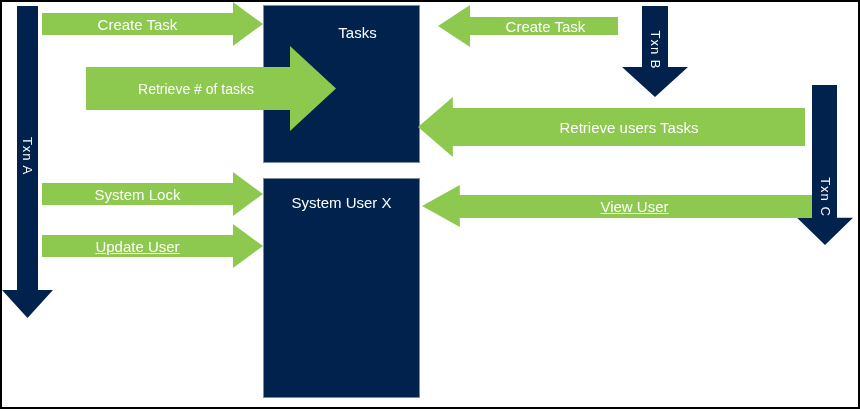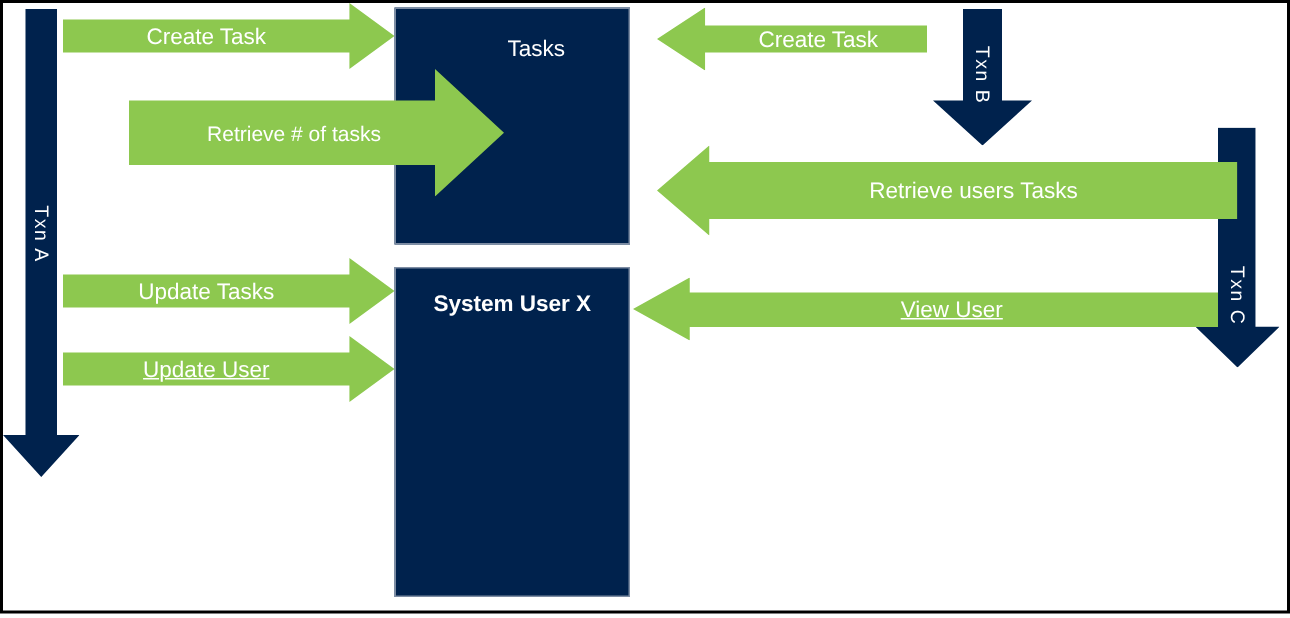--- a/index.html
+++ b/index.html
@@ -20,21 +20,21 @@
   }
   
   .node{
     position:absolute;background:var(--navy);color:var(--text);
     border:1px solid #7d8ca3;box-sizing:border-box;text-align:center;
     font-size:15px;
   }
   .node .node-label{display:block;padding-top:18px;}
   .tasks-box{left:263px;top:5px;width:157px;height:158px;padding-left:32px;}
   .user-box{left:263px;top:178px;width:157px;height:220px;}
-  .user-box .node-label{padding-top:15px;font-weight:bold;}
+  .user-box .node-label{padding-top:15px;}
   
   .varrow{position:absolute;background:var(--navy);color:var(--text);}
   .vlabel{
     position:absolute;left:50%;top:48%;transform:translate(-50%,-50%);
     writing-mode:vertical-rl;font-size:13px;letter-spacing:1px;white-space:nowrap;
   }
   .txn-a{
     left:2px;top:6px;width:51px;height:312px;
     clip-path:polygon(29.4% 0,70.6% 0,70.6% 91%,100% 91%,50% 100%,0 91%,29.4% 91%);
   }
@@ -71,21 +71,21 @@
   .a-update-user{
     left:42px;top:224px;width:221px;height:44px;
     clip-path:polygon(0 25%,86.4% 25%,86.4% 0,100% 50%,86.4% 100%,86.4% 75%,0 75%);
     text-decoration:underline;
   }
   .a-create-task-l{
     left:438px;top:5px;width:180px;height:42px;padding-left:32px;
     clip-path:polygon(100% 28.6%,17.8% 28.6%,17.8% 0,0 50%,17.8% 100%,17.8% 71.4%,100% 71.4%);
   }
   .a-retrieve-users{
-    left:438px;top:97px;width:387px;height:60px;
+    left:418px;top:97px;width:387px;height:60px;
     clip-path:polygon(100% 18.3%,9% 18.3%,9% 0,0 50%,9% 100%,9% 81.7%,100% 81.7%);
   }
   .a-view-user{
     left:422px;top:185px;width:390px;height:42px;padding-left:38px;
     clip-path:polygon(100% 23.8%,9.7% 23.8%,9.7% 0,0 50%,9.7% 100%,9.7% 78.6%,100% 78.6%);
     text-decoration:underline;
   }
 </style>
 </head>
 <body>
@@ -109,21 +109,21 @@
     <span class="vlabel">Txn C</span>
   </div>
 
   <div class="garrow right a-create-task-r">
     <span>Create Task</span>
   </div>
   <div class="garrow right a-retrieve-num">
     <span>Retrieve # of tasks</span>
   </div>
   <div class="garrow right a-update-lock">
-    <span>Update Tasks</span>
+    <span>System Lock</span>
   </div>
   <div class="garrow right a-update-user">
     <span>Update User</span>
   </div>
   <div class="garrow left a-create-task-l">
     <span>Create Task</span>
   </div>
   <div class="garrow left a-retrieve-users">
     <span>Retrieve users Tasks</span>
   </div>

